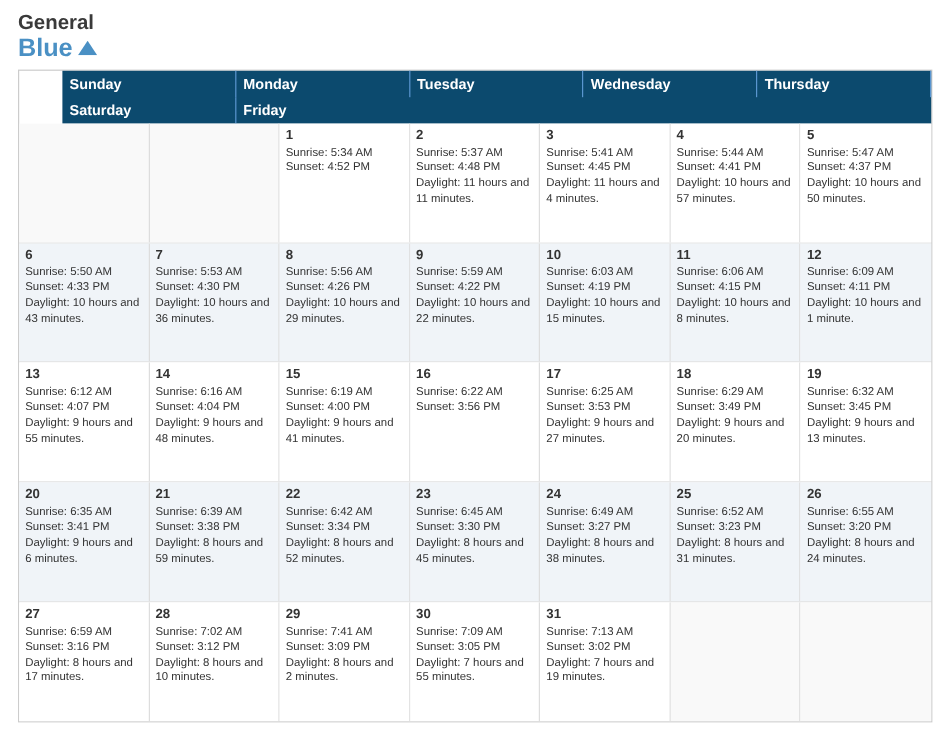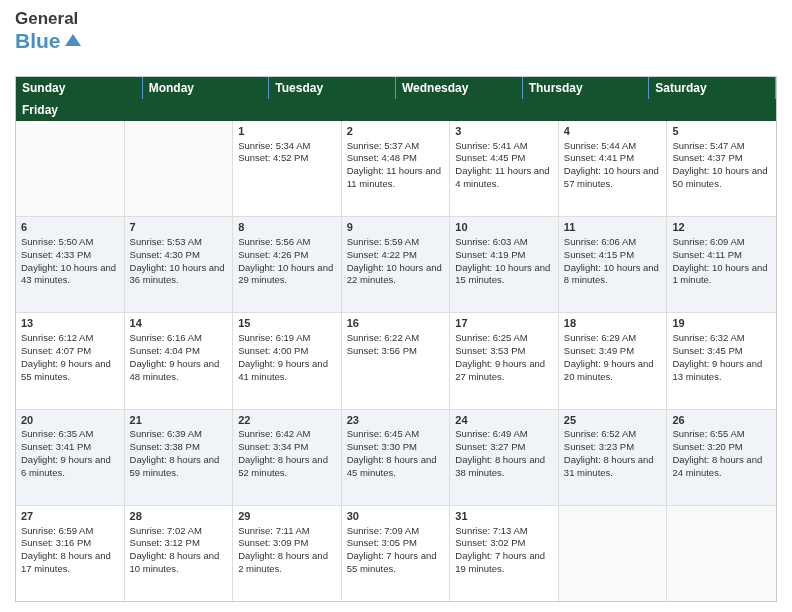--- a/index.html
+++ b/index.html
@@ -14,21 +14,21 @@
       width: 792px;
       height: 612px;
       padding: 10px 15px;
       display: flex;
       flex-direction: column;
     }
     .header {
       display: flex;
       justify-content: space-between;
       align-items: flex-start;
-      margin-bottom: 24px;
+      margin-bottom: 6px;
     }
     .logo {
       display: flex;
       align-items: center;
     }
     .title-block {
       text-align: right;
     }
     .month-title {
       font-size: 36px;
@@ -41,22 +41,23 @@
       color: #3a3a3a;
     }
     .calendar {
       flex: 1;
       display: flex;
       flex-direction: column;
       border: 1px solid #ccc;
     }
     .cal-header {
       display: grid;
-      grid-template-columns: repeat(6, 1fr);
-      background: #14532d;
+      grid-template-columns: repeat(5, 1fr);
+      background: #0c4a6e;
+      margin-left: 36px;
     }
     .cal-header-cell {
       color: #fff;
       font-size: 12px;
       font-weight: bold;
       padding: 4px 6px;
       border-right: 1px solid #5a96d0;
     }
     .cal-header-cell:last-child { border-right: none; }
     .cal-body {
@@ -153,21 +154,21 @@
           <div class="cal-cell alt-row"><span class="day-num">21</span><span>Sunrise: 6:39 AM</span><br><span>Sunset: 3:38 PM</span><br><span>Daylight: 8 hours and 59 minutes.</span></div>
           <div class="cal-cell alt-row"><span class="day-num">22</span><span>Sunrise: 6:42 AM</span><br><span>Sunset: 3:34 PM</span><br><span>Daylight: 8 hours and 52 minutes.</span></div>
           <div class="cal-cell alt-row"><span class="day-num">23</span><span>Sunrise: 6:45 AM</span><br><span>Sunset: 3:30 PM</span><br><span>Daylight: 8 hours and 45 minutes.</span></div>
           <div class="cal-cell alt-row"><span class="day-num">24</span><span>Sunrise: 6:49 AM</span><br><span>Sunset: 3:27 PM</span><br><span>Daylight: 8 hours and 38 minutes.</span></div>
           <div class="cal-cell alt-row"><span class="day-num">25</span><span>Sunrise: 6:52 AM</span><br><span>Sunset: 3:23 PM</span><br><span>Daylight: 8 hours and 31 minutes.</span></div>
           <div class="cal-cell alt-row"><span class="day-num">26</span><span>Sunrise: 6:55 AM</span><br><span>Sunset: 3:20 PM</span><br><span>Daylight: 8 hours and 24 minutes.</span></div>
         </div>
         <div class="cal-row">
           <div class="cal-cell"><span class="day-num">27</span><span>Sunrise: 6:59 AM</span><br><span>Sunset: 3:16 PM</span><br><span>Daylight: 8 hours and 17 minutes.</span></div>
           <div class="cal-cell"><span class="day-num">28</span><span>Sunrise: 7:02 AM</span><br><span>Sunset: 3:12 PM</span><br><span>Daylight: 8 hours and 10 minutes.</span></div>
-          <div class="cal-cell"><span class="day-num">29</span><span>Sunrise: 7:11 AM</span><br><span>Sunset: 3:09 PM</span><br><span>Daylight: 8 hours and 2 minutes.</span></div>
+          <div class="cal-cell"><span class="day-num">29</span><span>Sunrise: 7:41 AM</span><br><span>Sunset: 3:09 PM</span><br><span>Daylight: 8 hours and 2 minutes.</span></div>
           <div class="cal-cell"><span class="day-num">30</span><span>Sunrise: 7:09 AM</span><br><span>Sunset: 3:05 PM</span><br><span>Daylight: 7 hours and 55 minutes.</span></div>
           <div class="cal-cell"><span class="day-num">31</span><span>Sunrise: 7:13 AM</span><br><span>Sunset: 3:02 PM</span><br><span>Daylight: 7 hours and 19 minutes.</span></div>
           <div class="cal-cell empty"></div>
           <div class="cal-cell empty"></div>
         </div>
       </div>
   </div>
 </div>
 
 </body></html>

